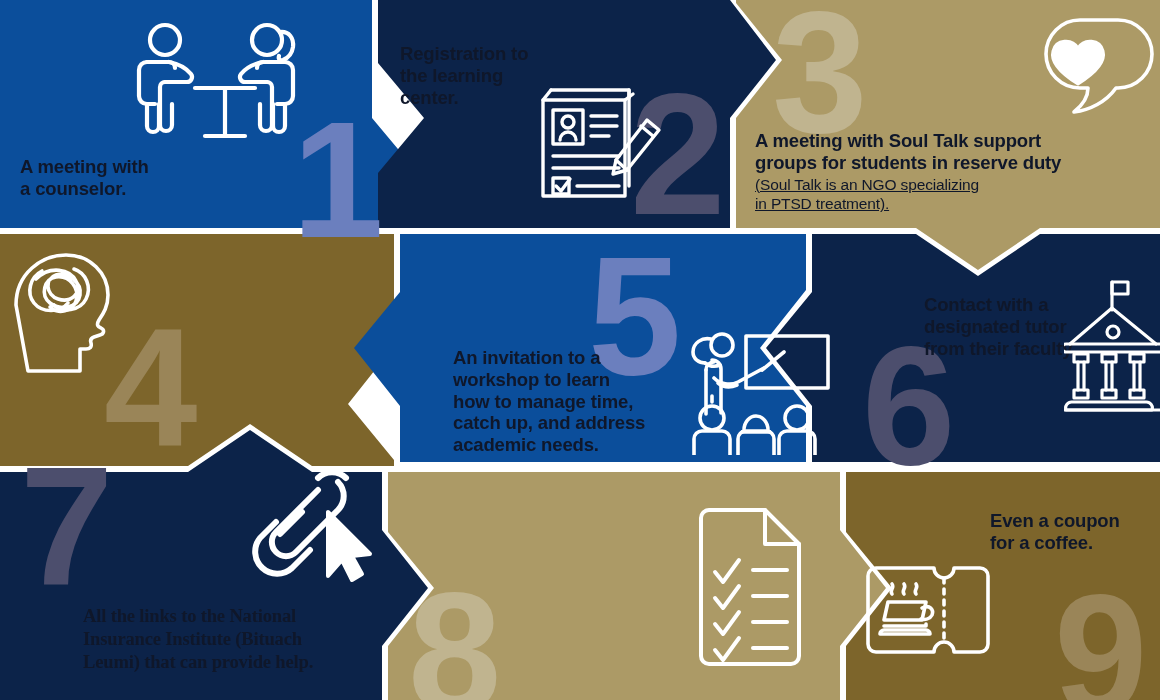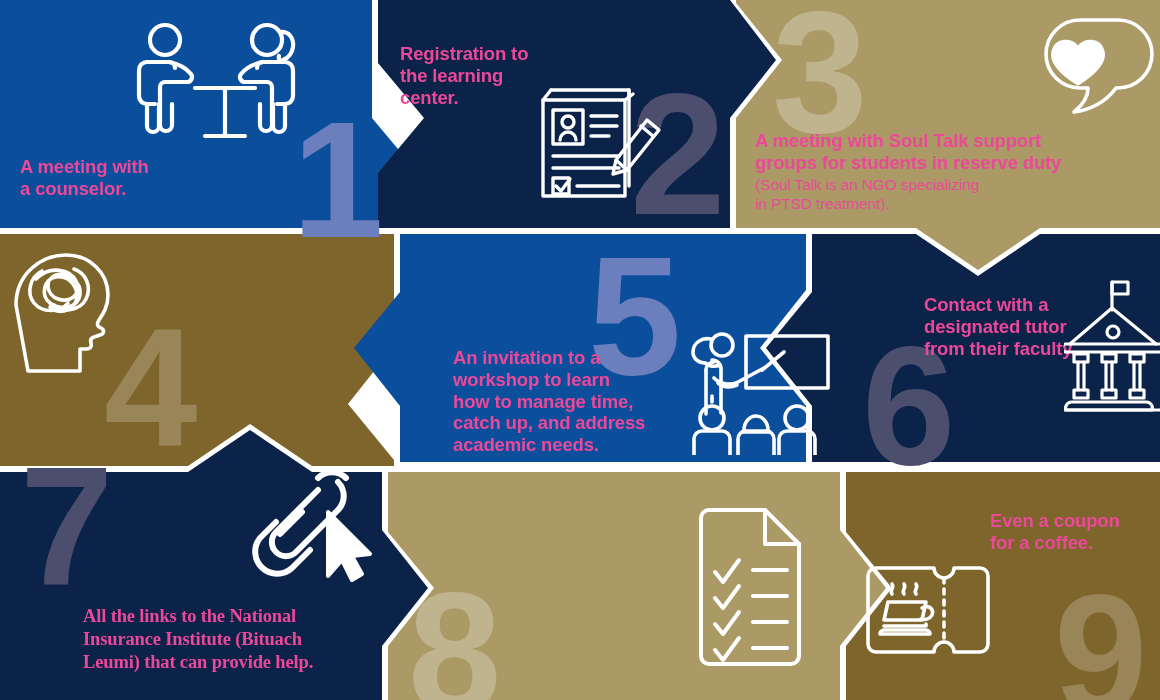--- a/index.html
+++ b/index.html
@@ -9,21 +9,21 @@
   .bignum{
     position:absolute;
     font-family:"Liberation Sans","DejaVu Sans",sans-serif;
     font-weight:bold;
     line-height:1;
     user-select:none;
     pointer-events:none;
   }
   .cap{
     position:absolute;
-    color:#ec4899;
+    color:#0f172a;
     font-family:"Liberation Sans","DejaVu Sans",sans-serif;
     font-weight:bold;
     font-size:18.5px;
     line-height:1.18;
     letter-spacing:-0.15px;
   }
   .cap .sub{
     display:block;
     font-weight:normal;
     font-size:15.5px;
@@ -71,21 +71,21 @@
   <div class="bignum" style="left:1054px;top:570px;font-size:168px;color:#9a8558;">9</div>
 
   <div class="cap" style="left:20px;top:156px;width:270px;"><span style="white-space:pre-line;">A meeting with
 a counselor.</span></div>
 
   <div class="cap" style="left:400px;top:43px;width:280px;"><span style="white-space:pre-line;">Registration to
 the learning
 center.</span></div>
 
   <div class="cap" style="left:755px;top:130px;width:400px;"><span style="white-space:pre-line;">A meeting with Soul Talk support
-groups for students in reserve duty</span><span class="sub" style="white-space:pre-line;">(Soul Talk is an NGO specializing
+groups for students in reserve duty</span><span class="sub" style="white-space:pre-line;text-decoration:underline;">(Soul Talk is an NGO specializing
 in PTSD treatment).</span></div>
 
 
   <div class="cap" style="left:453px;top:347px;width:220px;"><span style="white-space:pre-line;">An invitation to a
 workshop to learn
 how to manage time,
 catch up, and address
 academic needs.</span></div>
 
   <div class="cap" style="left:924px;top:294px;width:220px;"><span style="white-space:pre-line;margin-top:25px;">Contact with a

